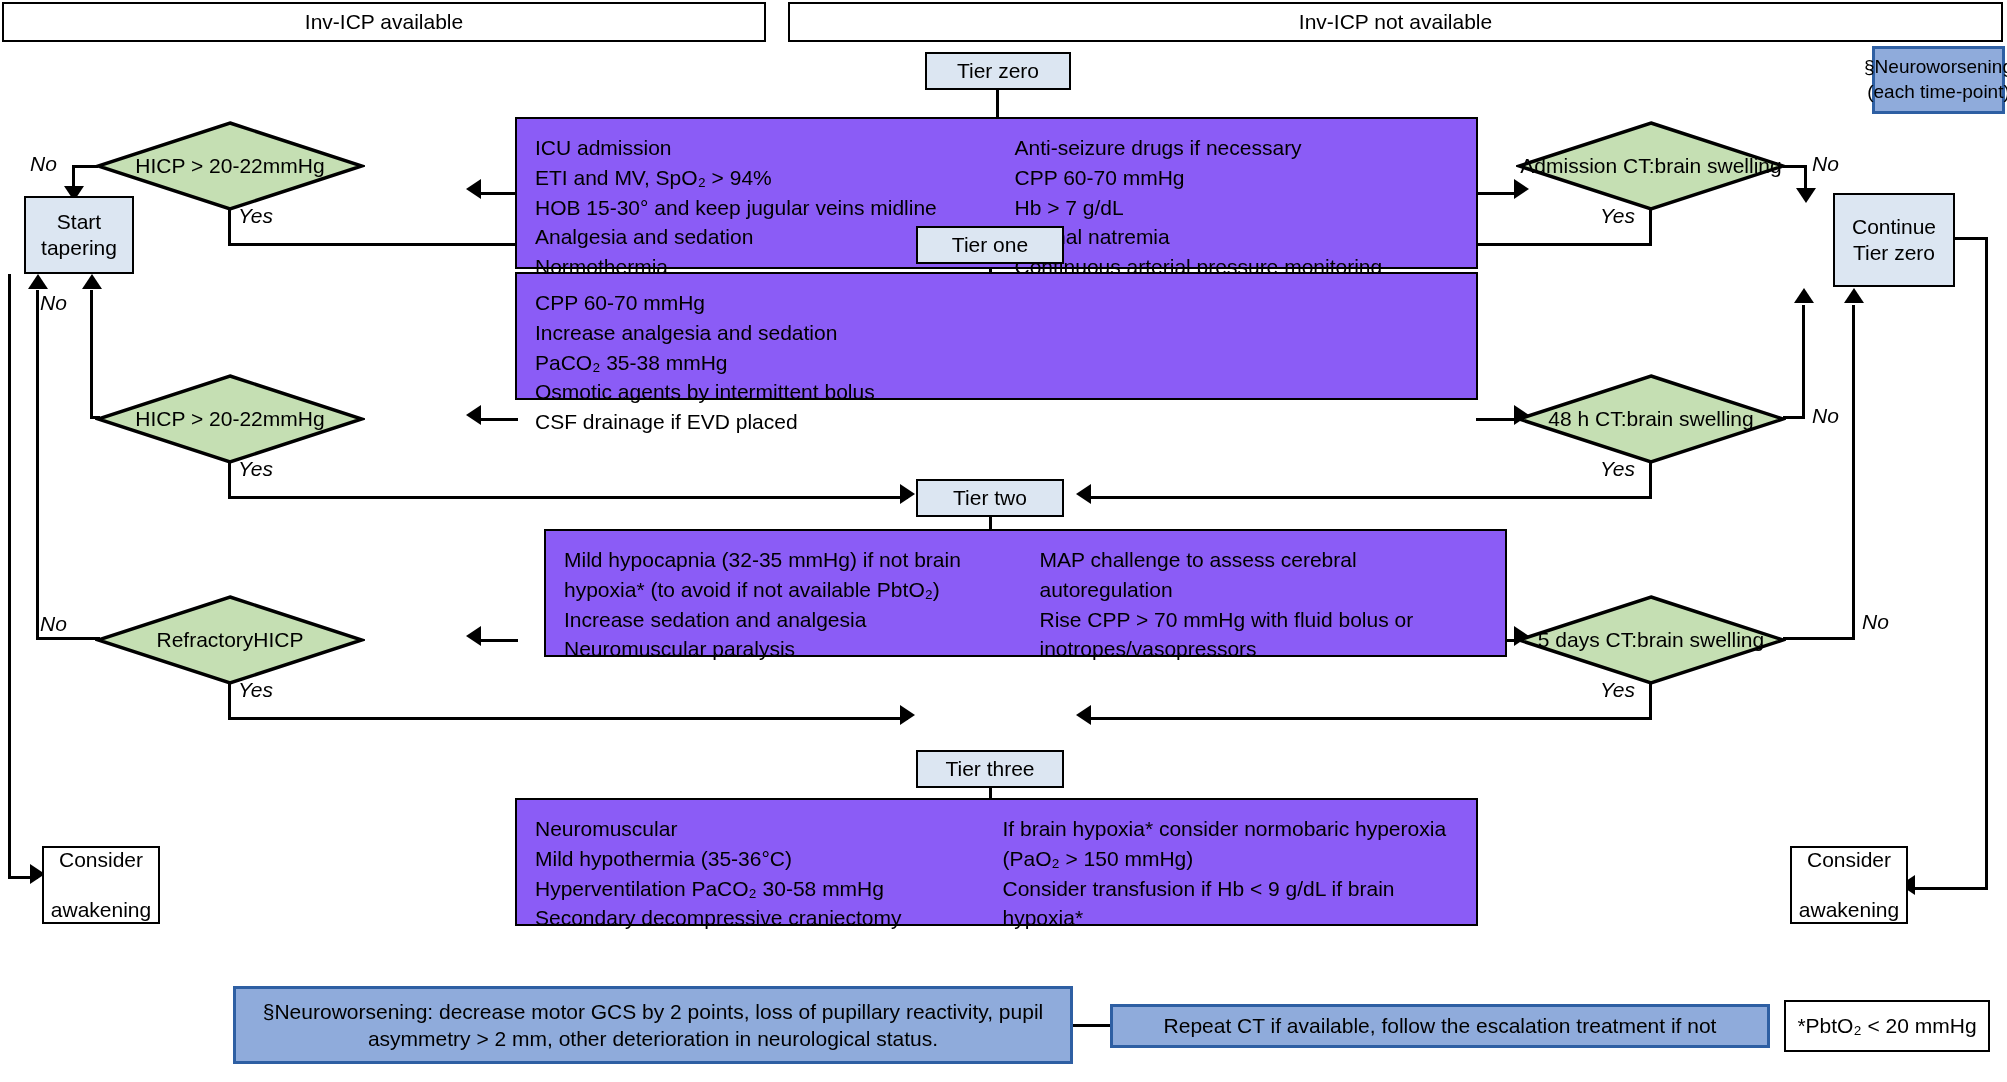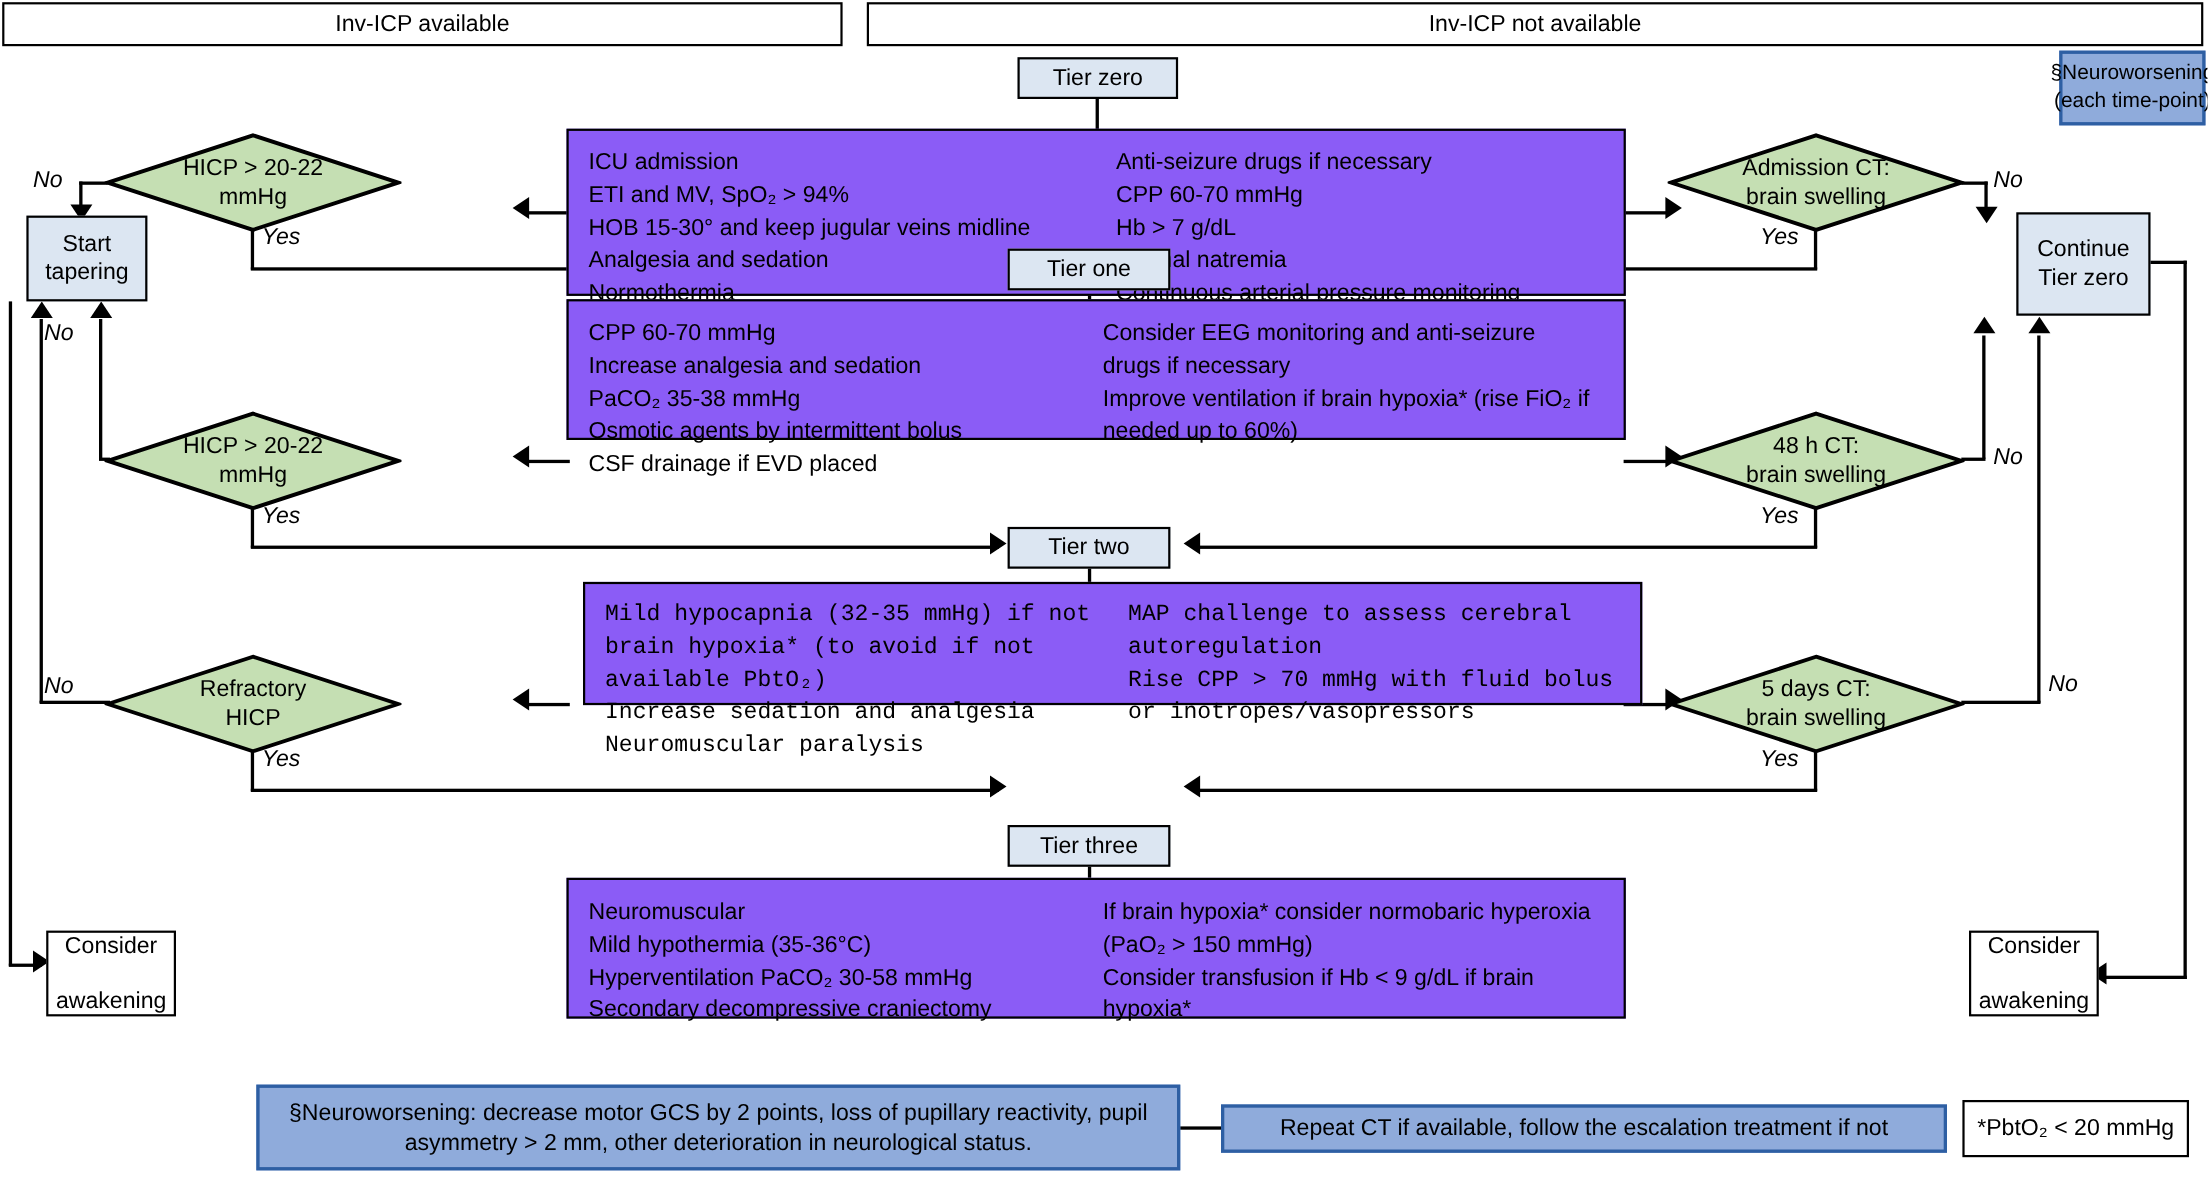--- a/index.html
+++ b/index.html
@@ -100,21 +100,20 @@
 
   
   .diamond {
     z-index: 5;
   }
   .diamond svg { display: block; }
   .diamond .dlabel {
     position: absolute;
     left: 0; top: 0; right: 0; bottom: 0;
     display: flex;
-    flex-direction: column;
     align-items: center;
     justify-content: center;
     font-size: 21px;
     line-height: 1.26;
     text-align: center;
     pointer-events: none;
   }
 
   
   .ln { background: #000; z-index: 1; }
@@ -243,24 +242,20 @@
   <div class="abs ln lnv" style="left:989px; top:262px; height:10px;"></div>
 
   <div class="abs panel" style="left:515px; top:272px; width:963px; height:128px;">
     <div class="col">
       <div>CPP 60-70 mmHg</div>
       <div>Increase analgesia and sedation</div>
       <div>PaCO₂ 35-38 mmHg</div>
       <div>Osmotic agents by intermittent bolus</div>
       <div>CSF drainage if EVD placed</div>
     </div>
-    <div class="col wrap" style="padding-right:24px;">
-      <div>Consider EEG monitoring and anti-seizure drugs if necessary</div>
-      <div>Improve ventilation if brain hypoxia* (rise FiO₂ if needed up to 60%)</div>
-    </div>
   </div>
 
   <div class="abs ln lnh" style="left:478px; top:418px; width:40px;"></div>
   <div class="abs arrow left" style="left:466px; top:405px;"></div>
 
   <div class="abs ln lnh" style="left:1476px; top:418px; width:40px;"></div>
   <div class="abs arrow right" style="left:1514px; top:405px;"></div>
 
   <div class="abs diamond" style="left:95px; top:373px; width:270px; height:92px;">
     <svg width="270" height="92" viewBox="0 0 270 92">
@@ -300,21 +295,21 @@
   <div class="abs ln lnv" style="left:1649px; top:458px; height:40px;"></div>
   <div class="abs ln lnh" style="left:1088px; top:496px; width:564px;"></div>
   <div class="abs arrow left" style="left:1076px; top:484px;"></div>
   <div class="elabel" style="left:1600px; top:457px;">Yes</div>
 
   <div class="abs tier" style="left:916px; top:479px; width:148px; height:38px;">
     <span>Tier two</span>
   </div>
   <div class="abs ln lnv" style="left:989px; top:515px; height:14px;"></div>
 
-  <div class="abs panel" style="left:530px; top:529px; width:963px; height:112px;font-family:Liberation Mono, monospace;">
+  <div class="abs panel" style="left:544px; top:529px; width:963px; height:128px;">
     <div class="col wrap" style="padding-right:16px;">
       <div>Mild hypocapnia (32-35 mmHg) if not brain hypoxia* (to avoid if not available PbtO₂)</div>
       <div>Increase sedation and analgesia</div>
       <div>Neuromuscular paralysis</div>
     </div>
     <div class="col wrap" style="padding-right:24px;">
       <div>MAP challenge to assess cerebral autoregulation</div>
       <div>Rise CPP &gt; 70 mmHg with fluid bolus or inotropes/vasopressors</div>
     </div>
   </div>

